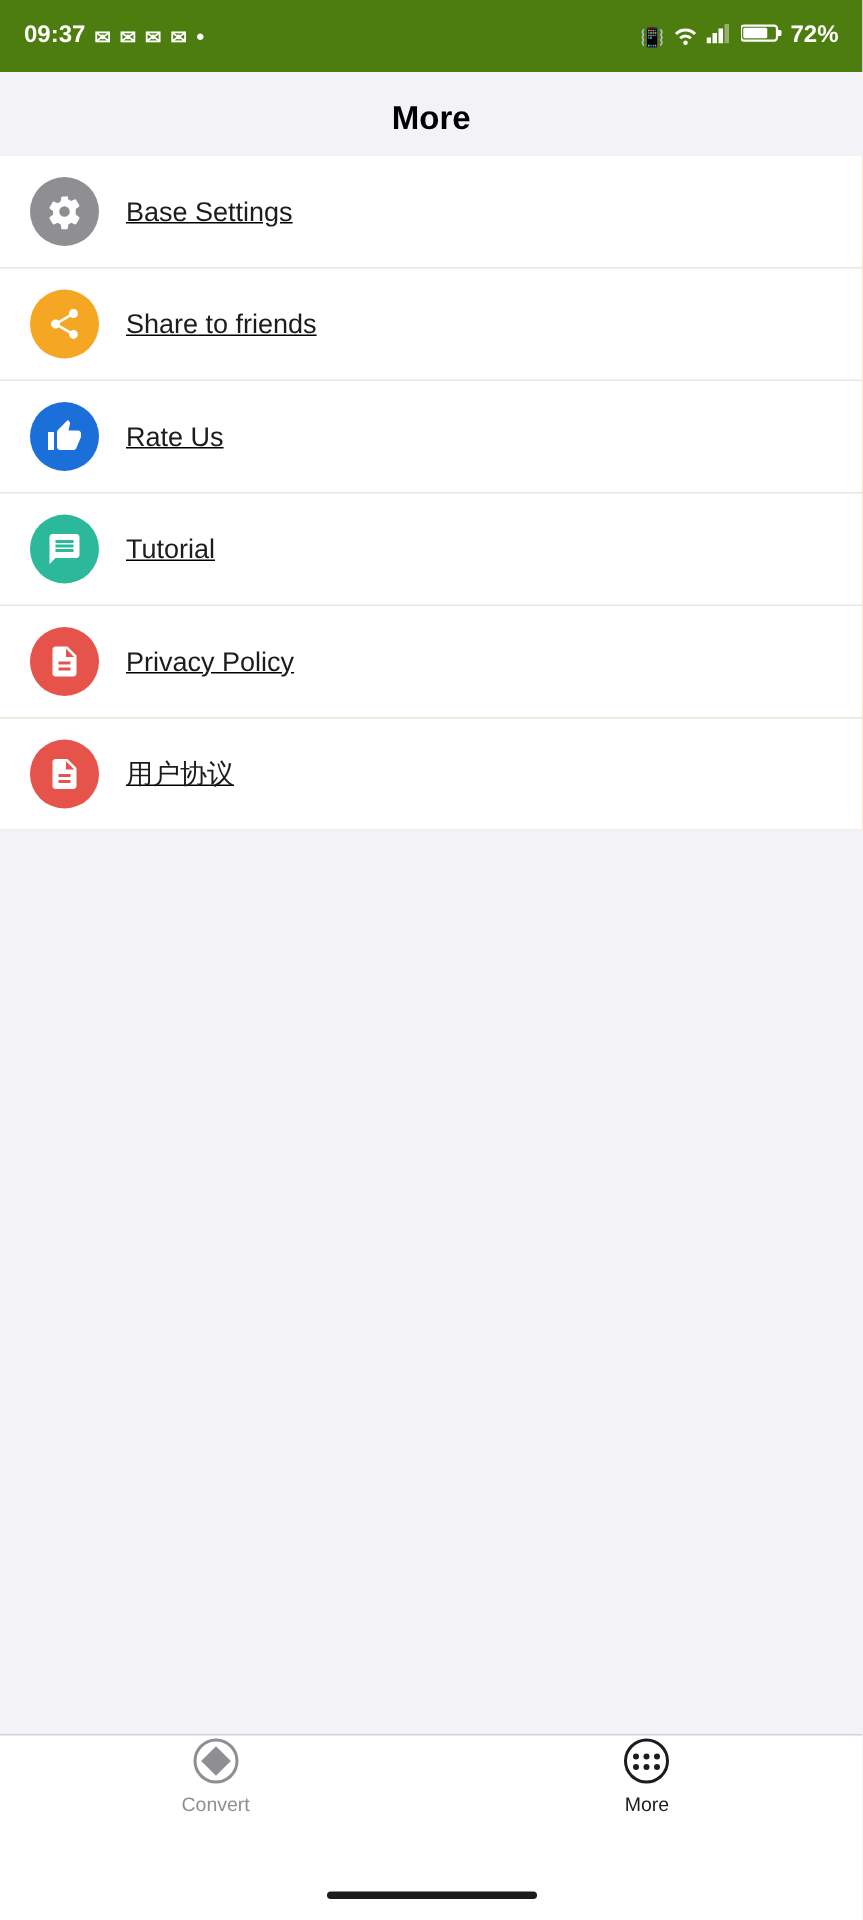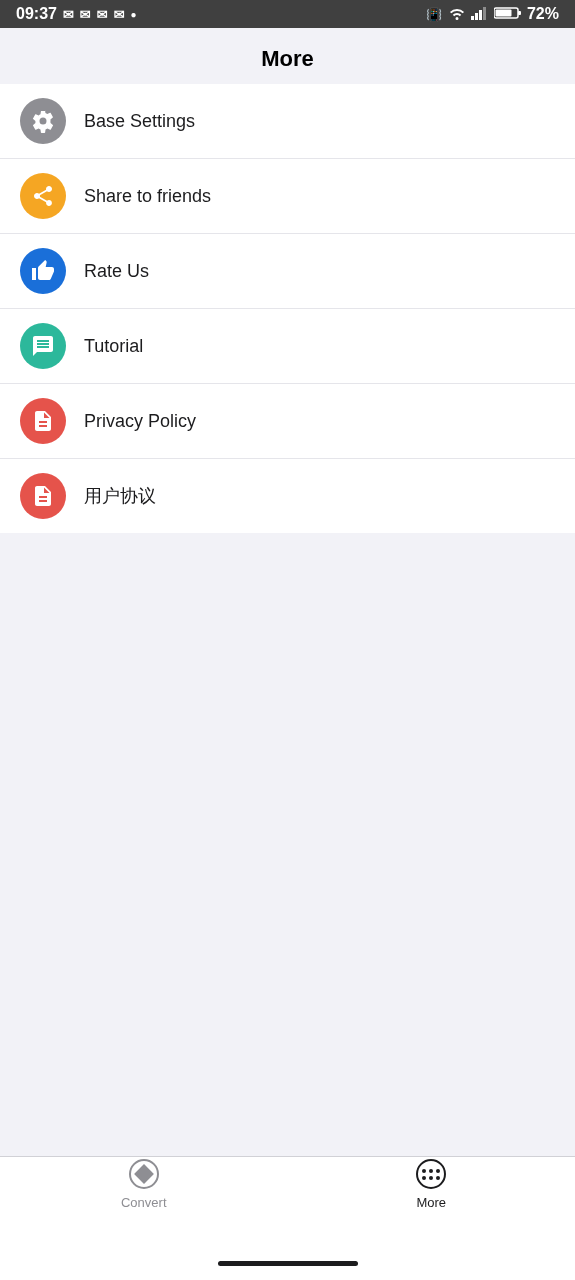--- a/index.html
+++ b/index.html
@@ -8,23 +8,23 @@
       width: 575px;
       min-height: 1280px;
       background: #f2f2f7;
       font-family: -apple-system, BlinkMacSystemFont, 'Helvetica Neue', Arial, sans-serif;
       display: flex;
       flex-direction: column;
     }
 
     
     .status-bar {
-      background: #404040;
+      background: #4d7c0f;
       color: #fff;
-      height: 28px;
+      height: 48px;
       display: flex;
       align-items: center;
       justify-content: space-between;
       padding: 0 16px;
       font-size: 15px;
       font-weight: 600;
       flex-shrink: 0;
     }
     .status-left { display: flex; align-items: center; gap: 6px; }
     .status-right { display: flex; align-items: center; gap: 6px; }
@@ -40,20 +40,21 @@
     .page-header h1 {
       font-size: 22px;
       font-weight: 700;
       color: #000;
     }
 
     
     .menu-list {
       background: #eab308;
       flex-shrink: 0;
+      text-decoration: underline;
     }
     .menu-item {
       display: flex;
       align-items: center;
       padding: 14px 20px;
       border-bottom: 1px solid #e5e5ea;
       background: #fff;
       cursor: pointer;
     }
     .menu-item:last-child {

